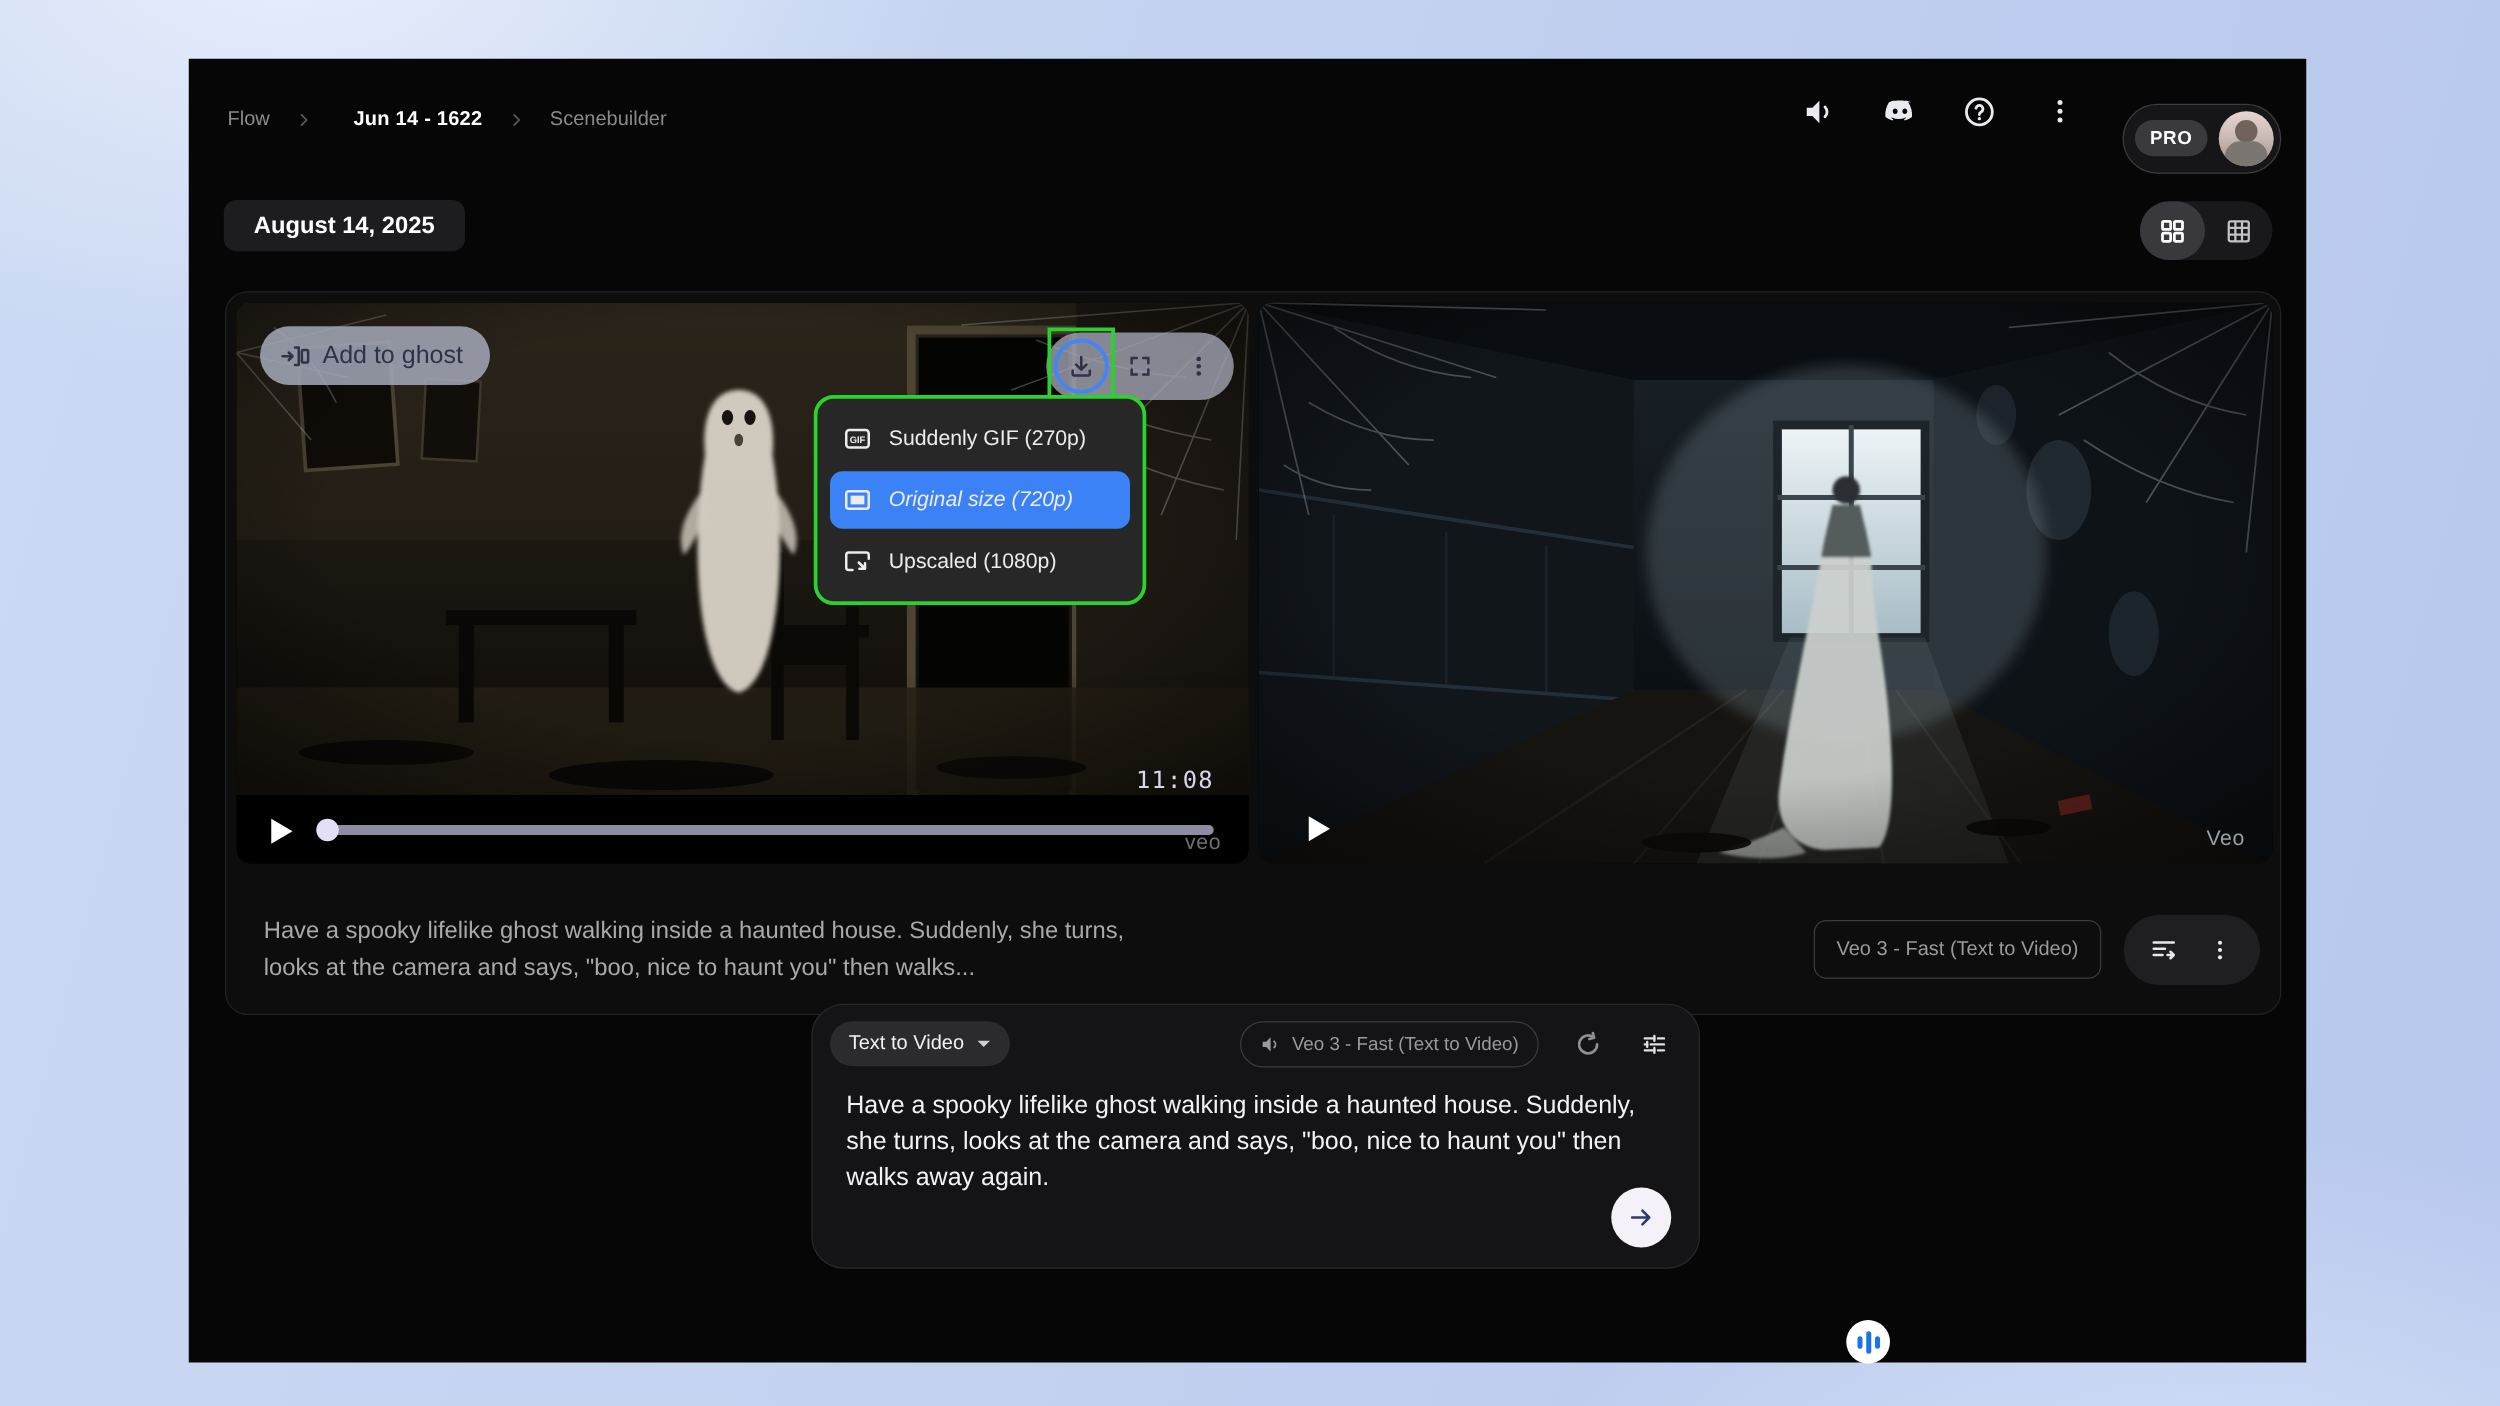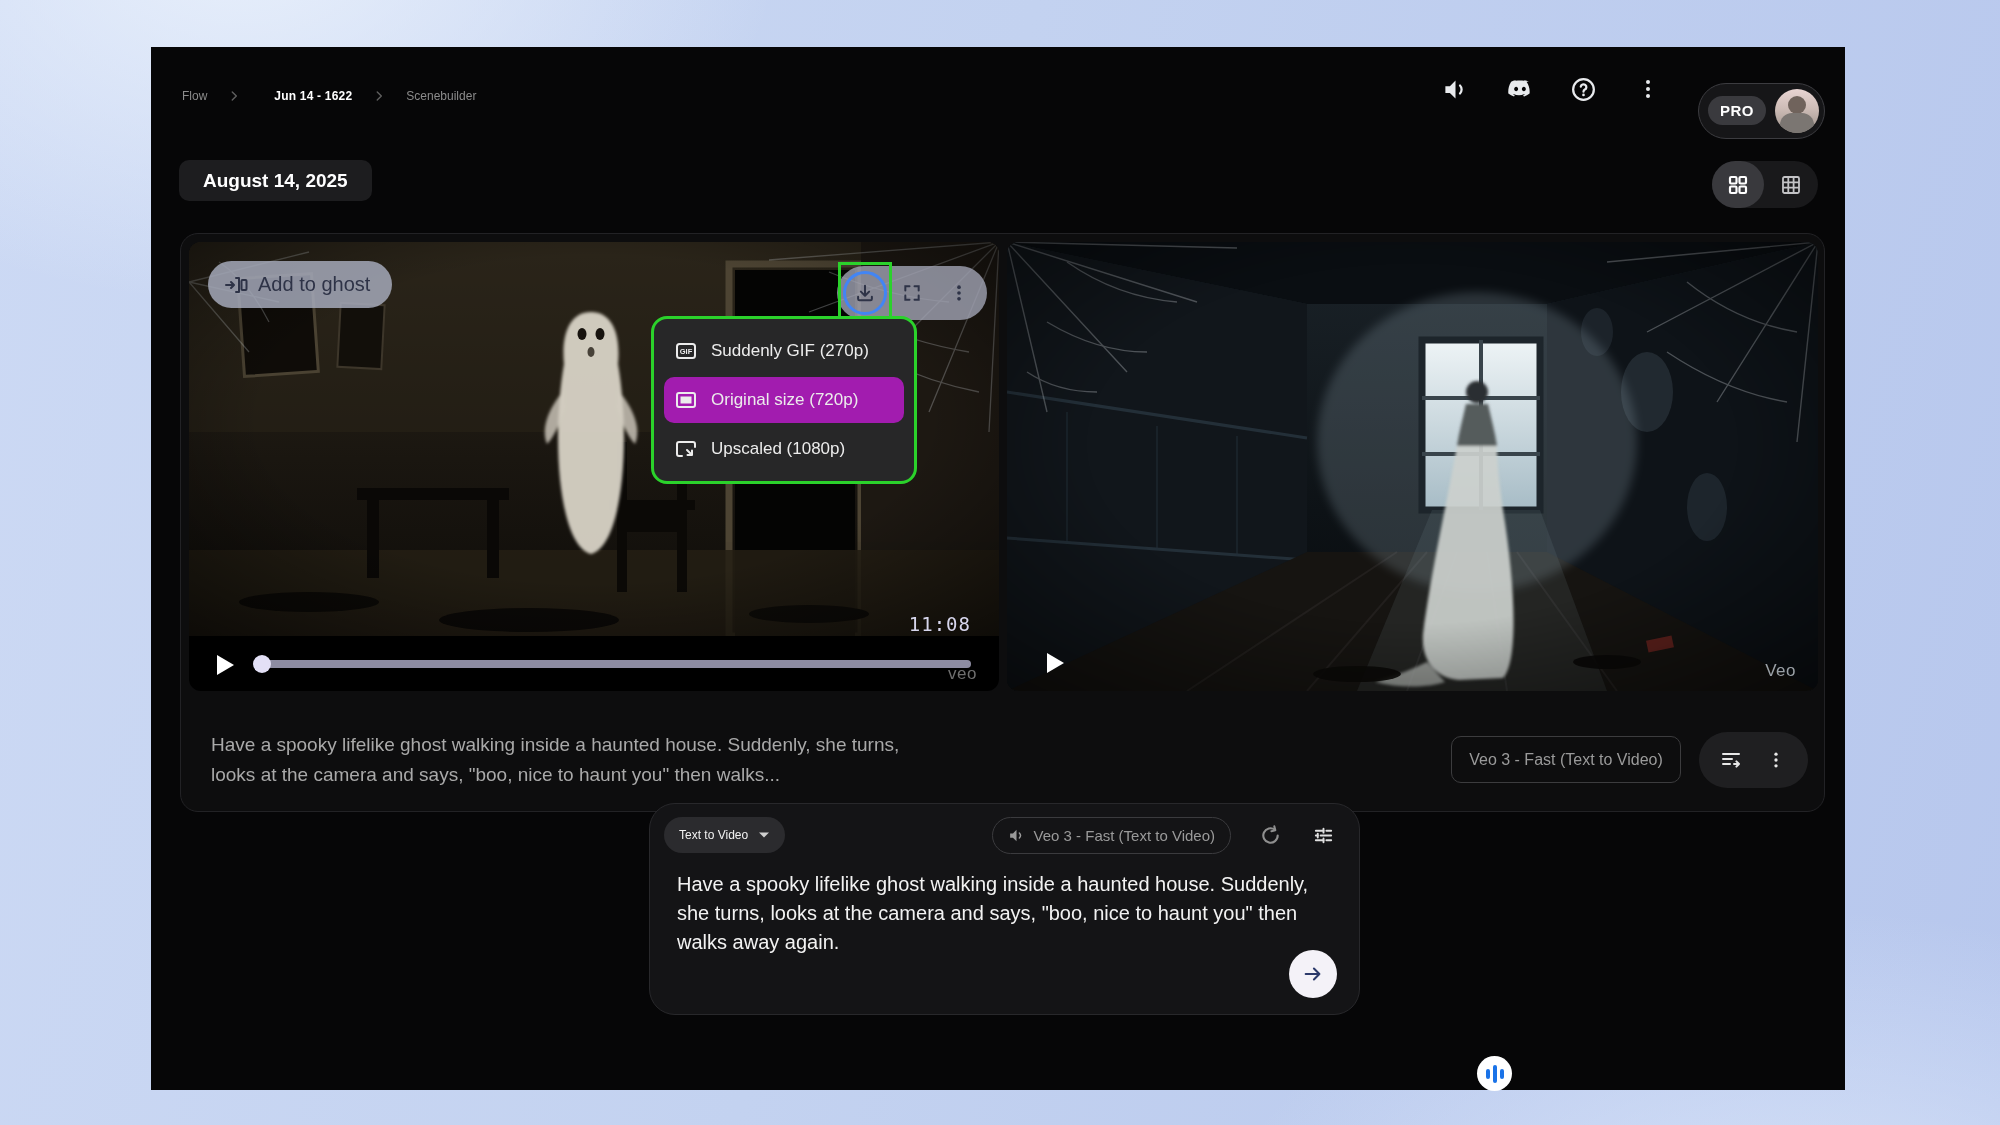--- a/index.html
+++ b/index.html
@@ -10,21 +10,21 @@
       radial-gradient(900px 600px at 12% -5%, rgba(235,242,252,.9), rgba(235,242,252,0) 60%),
       radial-gradient(1100px 700px at 90% 115%, rgba(226,236,252,.8), rgba(226,236,252,0) 55%),
       linear-gradient(105deg,#ccd9f4 0%,#c3d2f0 45%,#b7c7ed 100%);
     position:relative;
   }
   #canvas {
     position:absolute; left:151px; top:47px; width:1694px; height:1043px;
     background:#060607; color:#fff;
   }
   
-  .breadcrumb { position:absolute; left:31px; top:34px; height:30px; display:flex; align-items:center; gap:20px; font-size:12px; }
+  .breadcrumb { position:absolute; left:31px; top:34px; height:30px; display:flex; align-items:center; gap:20px; font-size:16px; }
   .crumb { color:#8b8b8b; cursor:pointer; }
   .crumb.current { color:#fff; font-weight:700; letter-spacing:.2px;margin-left:13px; }
   .crumb-sep { display:flex; align-items:center; }
   .hdr-icons { position:absolute; right:20px; top:14px; height:56px; display:flex; align-items:center; gap:36px; }
   .hicon { width:28px; height:28px; display:flex; align-items:center; justify-content:center; cursor:pointer; }
   .pro-pill { display:flex; align-items:center; gap:9px; border:1px solid #3c3c40; background:#161618; border-radius:29px; padding:4px 5px 4px 9px; height:56px; cursor:pointer;margin-top:43px; }
   .pro-badge { background:#3a3a3e; color:#fff; font-size:15px; font-weight:700; letter-spacing:.5px; border-radius:15px; padding:6px 12px; }
   .avatar { width:44px; height:44px; border-radius:50%; overflow:hidden; position:relative; background:linear-gradient(180deg,#e8d4d2 0%,#cdbcb6 45%,#9b918a 100%); }
   .avatar:before { content:""; position:absolute; left:13px; top:7px; width:18px; height:18px; border-radius:50%; background:#70635c; }
   .avatar:after  { content:""; position:absolute; left:5px; top:24px; width:34px; height:22px; border-radius:12px 12px 0 0; background:#7b7672; }
@@ -43,38 +43,38 @@
   .video.right .scene { height:449px; }
   
   .add-scene { position:absolute; left:19px; top:19px; height:47px; border-radius:24px; background:rgba(170,174,192,.82); color:#2e3347; display:flex; align-items:center; gap:10px; padding:0 22px 0 16px; font-size:20px; font-weight:500; cursor:pointer; }
   .vid-actions { position:absolute; right:12px; top:24px; width:150px; height:54px; background:rgba(165,168,184,.78); border-radius:27px; display:flex; align-items:center; justify-content:space-between; padding:0 6px; }
   .va-slot { width:44px; height:44px; display:flex; align-items:center; justify-content:center; cursor:pointer; position:relative; }
   .focus-ring { position:absolute; inset:0; border-radius:50%; border:3px solid #4285f4; }
   .green-box { position:absolute; left:-5px; top:-9px; width:54px; height:62px; border:3px solid #2bd22b; pointer-events:none; }
   
   .dl-menu { position:absolute; left:438px; top:82px; width:266px; height:168px; background:#272728; border:3px solid #2bd22b; border-radius:16px; padding:9px 10px; display:flex; flex-direction:column; justify-content:space-between; z-index:5;margin-left:32px; }
   .dl-item { height:46px; display:flex; align-items:center; gap:13px; padding:0 10px; border-radius:10px; color:#ececec; font-size:17px; cursor:pointer; }
-  .dl-item.active { background:#a21caf; }
+  .dl-item.active { background:#3b82f6;font-style:italic; }
   .dl-ic { width:24px; height:24px; display:flex; align-items:center; justify-content:center; }
   
   .ctrl-play { position:absolute; left:26px; bottom:15px; width:20px; height:22px; cursor:pointer; }
   .video.right .ctrl-play { left:38px; bottom:17px; }
   .slider { position:absolute; left:66px; right:28px; bottom:23px; height:8px; background:#8d8ca2; border-radius:4px; cursor:pointer; }
   .slider-thumb { position:absolute; left:-2px; top:50%; transform:translateY(-50%); width:18px; height:18px; border-radius:50%; background:#e3e0f6; }
   .time-label { position:absolute; right:28px; bottom:56px; font-family:"DejaVu Sans Mono", monospace; font-size:19px; color:#d6d5ec; letter-spacing:1px; }
   .wm-left { position:absolute; right:22px; bottom:7px; color:#6f6f6f; font-size:17px; letter-spacing:.5px; }
   .wm-right { position:absolute; right:22px; bottom:10px; color:#9aa0a6; font-size:17px; letter-spacing:.5px; }
   
   .caption { position:absolute; left:30px; top:496px; width:700px; font-size:19px; line-height:30px; color:#a9a9a9; }
   .model-chip { position:absolute; left:1270px; top:502px; width:230px; height:47px; border:1px solid #3c3c3e; border-radius:10px; display:flex; align-items:center; justify-content:center; color:#9a9a9a; font-size:16px; }
   .cap-actions { position:absolute; left:1518px; top:498px; width:109px; height:56px; background:#1f1f21; border-radius:28px; display:flex; align-items:center; justify-content:space-evenly; }
   .cap-actions .hicon { width:26px; height:26px; }
   
   .prompt-card { position:absolute; left:498px; top:756px; width:711px; height:212px; background:#141416; border:1px solid #28282b; border-radius:26px; }
-  .mode-pill { position:absolute; left:14px; top:13px; height:36px; background:#2b2b2e; border-radius:18px; display:flex; align-items:center; gap:10px; padding:0 15px; font-size:12px; font-weight:500; color:#f1f1f1; cursor:pointer; }
+  .mode-pill { position:absolute; left:14px; top:13px; height:36px; background:#2b2b2e; border-radius:18px; display:flex; align-items:center; gap:10px; padding:0 15px; font-size:16px; font-weight:500; color:#f1f1f1; cursor:pointer; }
   .pp-right { position:absolute; right:22px; top:13px; display:flex; align-items:center; gap:25px; }
   .pp-chip { height:37px; border:1px solid #3b3b3e; border-radius:19px; display:flex; align-items:center; gap:9px; padding:0 15px; color:#9a9a9a; font-size:15px; }
   .prompt-text { position:absolute; left:27px; top:66px; width:648px; font-size:20px; line-height:29px; color:#f2f2f2; }
   .send-btn { position:absolute; right:22px; bottom:16px; width:48px; height:48px; border-radius:50%; background:#f4f2f8; display:flex; align-items:center; justify-content:center; cursor:pointer; border:none; }
   
   .wave-fab { position:absolute; left:1326px; top:1009px; width:35px; height:35px; border-radius:50%; background:#fff; display:flex; align-items:center; justify-content:center; gap:3px; cursor:pointer; }
   .wave-bar { width:4px; border-radius:3px; background:#1a73e8; }
   .wave-bar.b1 { height:10px; } .wave-bar.b2 { height:18px; } .wave-bar.b3 { height:10px; }
 </style>
 </head>

